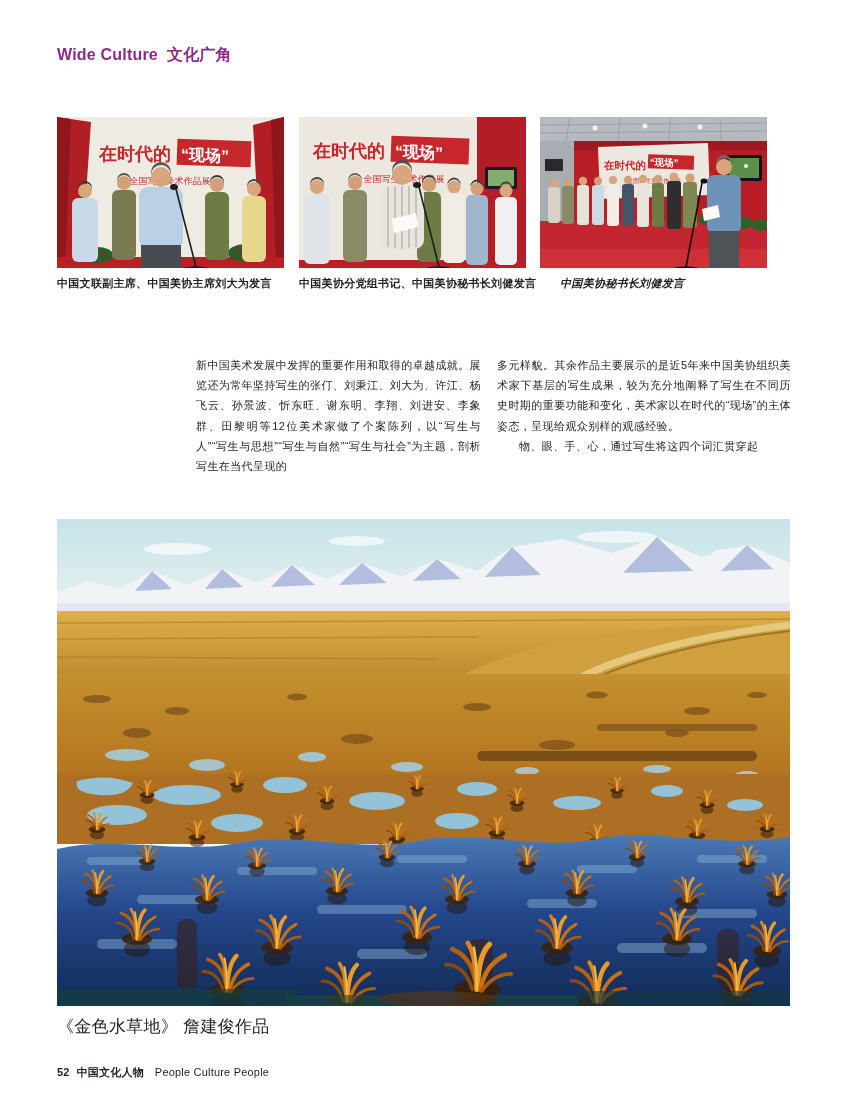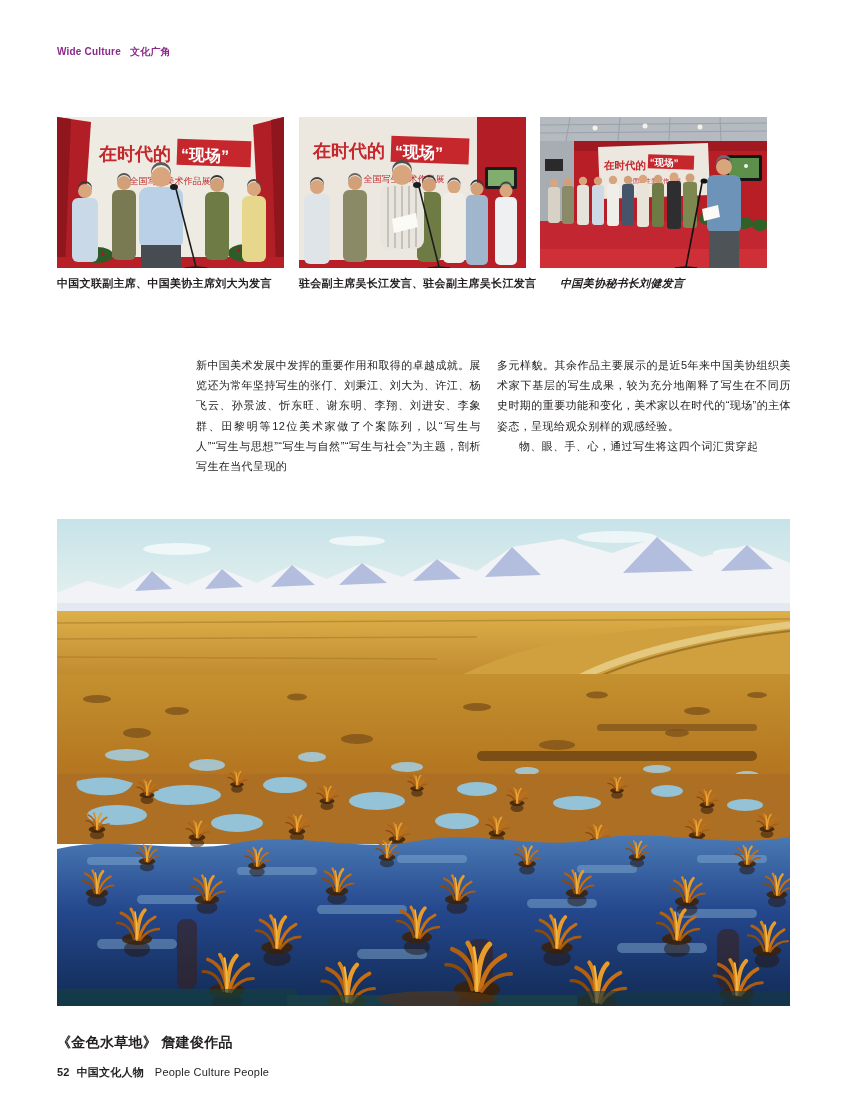--- a/index.html
+++ b/index.html
@@ -1,37 +1,37 @@
 <!DOCTYPE html>
 <html><head>
 <meta charset="utf-8">
 <style>
   html,body{margin:0;padding:0;background:#e9e9e9;}
   .page{position:relative;width:846px;height:1102px;background:#ffffff;margin:0 auto;
         font-family:"Liberation Sans","DejaVu Sans",sans-serif;overflow:hidden;}
   
-  .hdr{position:absolute;left:57px;top:45px;font-size:10px;font-weight:600;color:#8a2a8a;letter-spacing:.2px;}
+  .hdr{position:absolute;left:57px;top:45px;font-size:16px;font-weight:600;color:#8a2a8a;letter-spacing:.2px;}
   .hdr .zh{margin-left:9px;font-weight:700;}
   
   .photo{position:absolute;top:117px;width:227px;}
   .photo svg{display:block;width:227px;height:151px;}
   .p1{left:57px;} .p2{left:299px;} .p3{left:540px;}
   .pcap{position:absolute;top:276px;font-size:11px;font-weight:700;color:#231f20;letter-spacing:.3px;white-space:nowrap;}
   .c1{left:57px;} .c2{left:299px;} .c3{left:560px;font-style:italic;}
   
   .col{position:absolute;top:355px;font-size:11px;line-height:20.2px;color:#262322;
        text-align:justify;text-justify:inter-ideograph;letter-spacing:.4px;}
   .col1{left:196px;width:285px;}
   .col2{left:497px;width:294px;}
   .col p{margin:0;}
   .col p.indent{text-indent:2em;}
   
   .painting{position:absolute;left:57px;top:519px;width:733px;height:487px;}
   .painting svg{display:block;width:733px;height:487px;}
-  .paint-cap{position:absolute;left:57px;top:1015px;font-size:14px;font-weight:700;color:#231f20;letter-spacing:.3px;margin-top:19px;}
+  .paint-cap{position:absolute;left:57px;top:1015px;font-size:17px;font-weight:400;color:#231f20;letter-spacing:.3px;}
   
   .ftr{position:absolute;left:57px;top:1065px;font-size:11px;color:#231f20;letter-spacing:.2px;}
   .ftr .num{font-weight:700;margin-right:7px;}
   .ftr .zh{font-weight:700;margin-right:11px;}
 </style>
 </head>
 <body>
 
 <div class="page">
 
@@ -166,21 +166,21 @@
       </g>
 
       <g>
         <line x1="120" y1="70" x2="140" y2="150" stroke="#1c1c1c" stroke-width="1.6"></line>
         <ellipse cx="118" cy="68" rx="4" ry="3" fill="#1c1c1c"></ellipse>
         <line x1="140" y1="150" x2="129" y2="151" stroke="#1c1c1c" stroke-width="1.6"></line>
         <line x1="140" y1="150" x2="151" y2="151" stroke="#1c1c1c" stroke-width="1.6"></line>
       </g>
     </svg>
   </div>
-  <div class="pcap c2">驻会副主席吴长江发言、驻会副主席吴长江发言</div>
+  <div class="pcap c2">中国美协分党组书记、中国美协秘书长刘健发言</div>
 
   <div class="photo p3">
     <svg viewBox="0 0 227 151">
       <rect width="227" height="151" fill="#c8ccd0"></rect>
 
       <rect width="227" height="24" fill="#b4bac0"></rect>
       <g stroke="#9aa1a8" stroke-width="1">
           <line x1="0" y1="8" x2="227" y2="6"></line>
           <line x1="0" y1="16" x2="227" y2="14"></line>
           <line x1="30" y1="0" x2="26" y2="24"></line>

